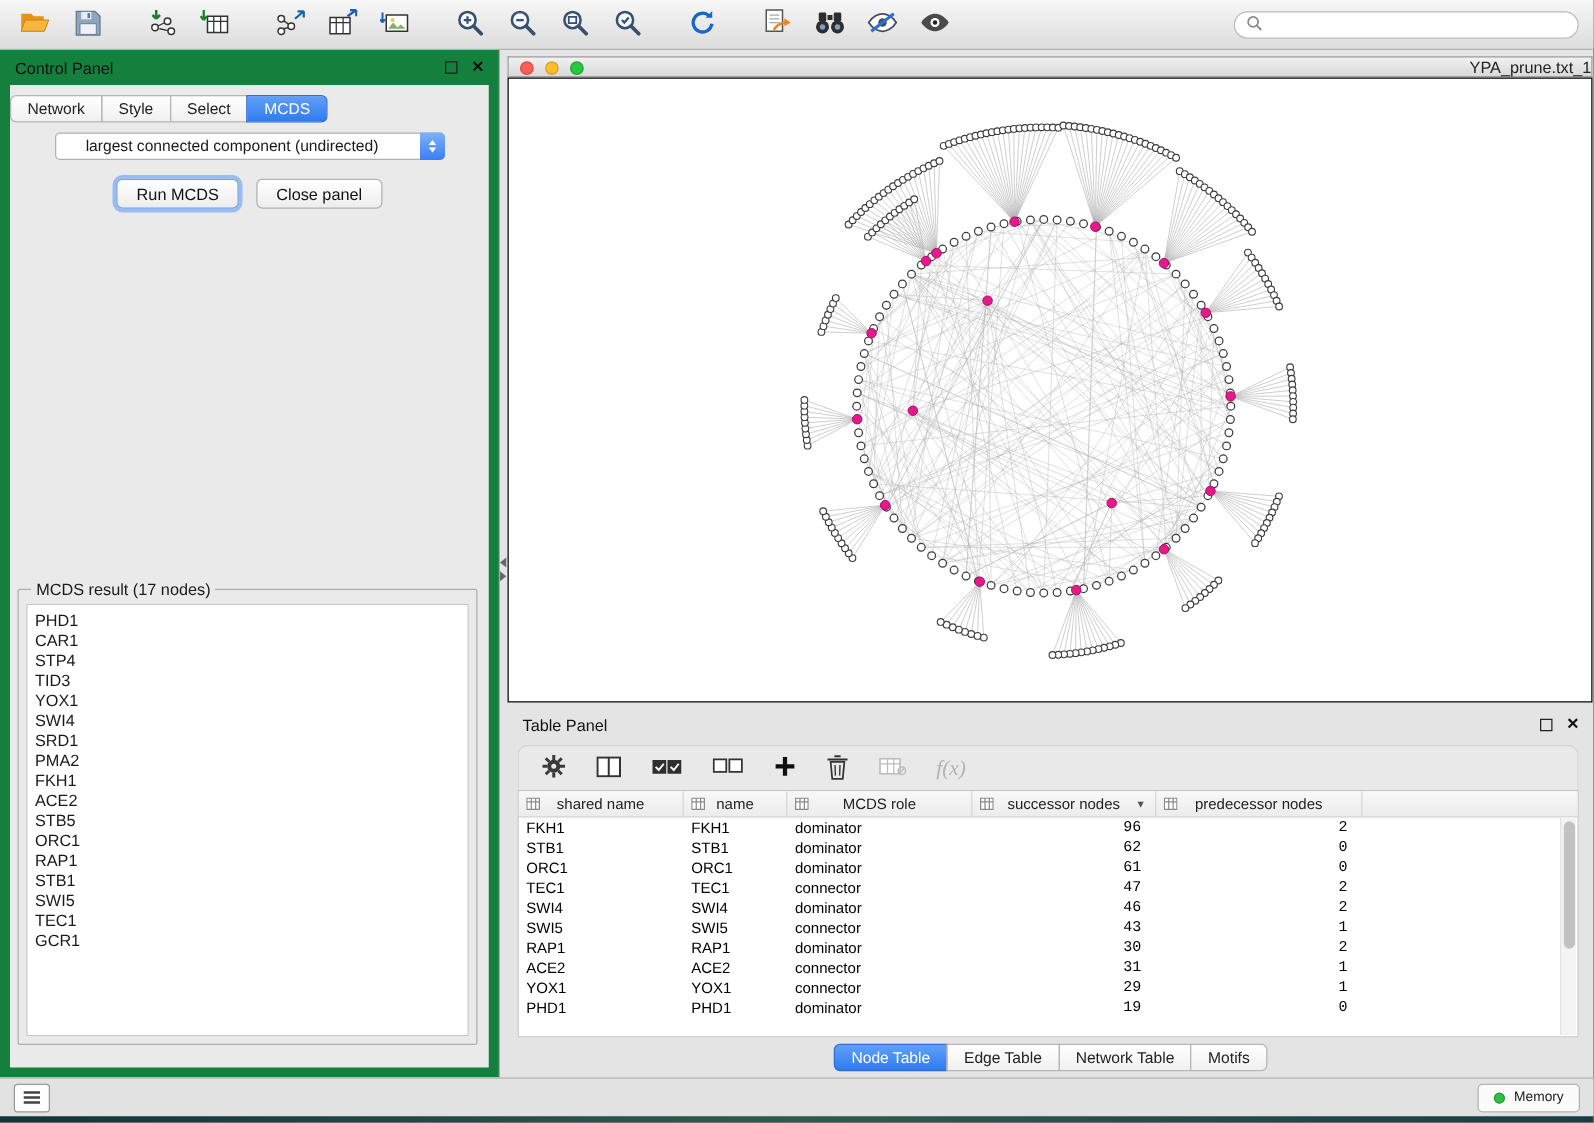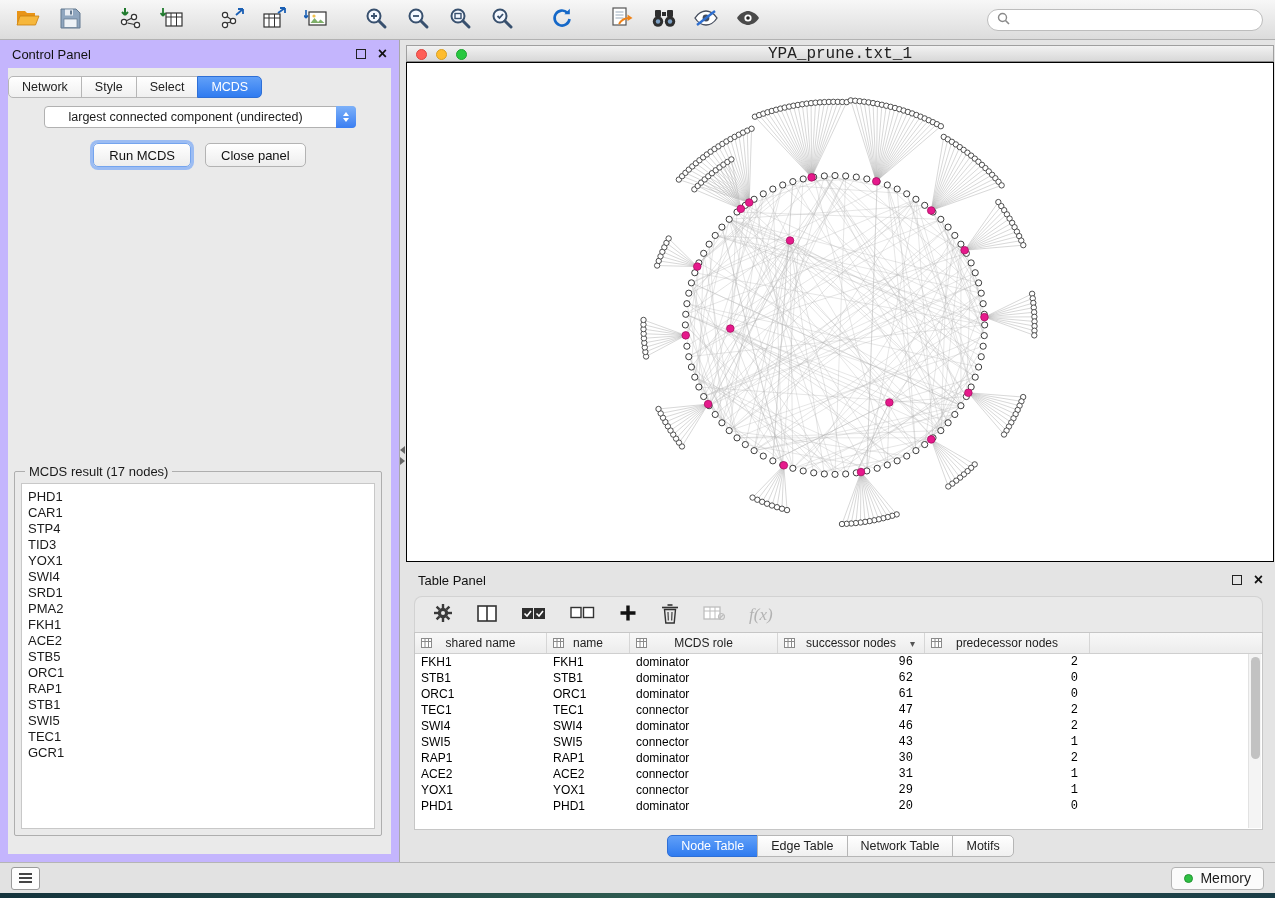--- a/index.html
+++ b/index.html
@@ -18,21 +18,21 @@
   .panel-titlebar{height:28px;display:flex;align-items:center;padding:0 12px;font-size:13px;color:#111;}
   .pt-buttons{margin-left:auto;display:flex;gap:12px;align-items:center;}
   .float-glyph{width:8px;height:8px;border:1.5px solid #222;display:inline-block;}
   .close-glyph{font-size:16px;font-weight:bold;color:#111;line-height:12px;}
   .seg-tab{padding:3px 13px;background:linear-gradient(#ffffff,#f0f0f0);border:1px solid #b6b6b6;margin-left:-1px;
     font-size:12.5px;color:#222;cursor:default;}
   .seg-tab:first-child{border-radius:5px 0 0 5px;margin-left:0;}
   .seg-tab:last-child{border-radius:0 5px 5px 0;}
   .seg-tab.active{background:linear-gradient(#61a0f8,#2f7bf0);border-color:#2e6fd6;color:#fff;}
   
-  .control-panel{position:absolute;top:40px;left:0;width:400px;bottom:36px;background:#c4b5fd;
+  .control-panel{position:absolute;top:40px;left:0;width:400px;bottom:36px;background:#15803d;
     border-right:1px solid #a8a8a8;box-sizing:border-box;}
   .cp-inner{position:absolute;top:28px;left:8px;right:8px;bottom:8px;background:#eaeaea;}
   #cp-tabs{display:flex;justify-content:flex-start;margin-top:8px;}
   .opt-label{text-align:center;margin-top:20px;font-size:13px;}
   .select-box{width:312px;margin:8px auto 0;height:22px;background:#fff;border:1px solid #b1b1b1;border-radius:4px;
     display:flex;align-items:center;box-sizing:border-box;}
   .select-text{flex:1;padding:0 24px;font-size:12.5px;white-space:nowrap;overflow:hidden;}
   .select-cap{width:20px;align-self:stretch;margin:-1px -1px -1px 0;border-radius:0 4px 4px 0;
     background:linear-gradient(#7db1f9,#3a7ef2);display:flex;flex-direction:column;align-items:center;justify-content:center;gap:2px;}
   .tri-up{width:0;height:0;border:3.5px solid transparent;border-bottom:4.5px solid #fff;border-top:none;}
@@ -53,21 +53,21 @@
   .sa-right{width:0;height:0;border:4px solid transparent;border-left:5px solid #666;border-right:none;}
   
   .network-window{position:absolute;left:406px;top:45px;right:1px;height:517px;}
   .nw-titlebar{height:17px;background:linear-gradient(#f2f2f2,#d8d8d8);border:1px solid #9f9f9f;border-bottom:1px solid #8a8a8a;
     box-sizing:border-box;position:relative;display:flex;align-items:center;}
   .lights{position:absolute;left:9px;top:3px;display:flex;gap:9px;}
   .light{width:11px;height:11px;border-radius:50%;box-sizing:border-box;}
   .light.red{background:#ff5f57;border:1px solid #dd4640;}
   .light.yellow{background:#febc2e;border:1px solid #d8a023;}
   .light.green{background:#28c840;border:1px solid #1fa332;}
-  .nw-title{width:100%;text-align:center;font-size:16px;color:#222;font-family:Liberation Mono, monospace;}
+  .nw-title{width:100%;text-align:right;font-size:13px;color:#222;}
   .nw-canvas{position:absolute;top:17px;left:0;right:0;bottom:0;background:#fff;border:1px solid #000;box-sizing:border-box;}
   .nw-canvas svg{display:block;width:100%;height:100%;}
   
   .table-panel{position:absolute;left:406px;top:566px;right:0;bottom:36px;}
   .tp-toolbar{position:absolute;left:8px;right:12px;top:30px;height:36px;background:#e9e9e9;
     border:1px solid #d2d2d2;border-bottom:none;border-radius:8px 8px 0 0;box-sizing:border-box;
     display:flex;align-items:center;gap:24px;padding:0 18px;}
   .fx-label{font-family:"Liberation Serif",serif;font-style:italic;color:#b2b2b2;font-size:17px;}
   .tp-table{position:absolute;left:8px;right:12px;top:66px;bottom:32px;background:#fff;border:1px solid #c6c6c6;
     box-sizing:border-box;overflow:hidden;}
@@ -83,21 +83,21 @@
   .tp-scrollbar{position:absolute;right:1px;top:21px;bottom:1px;width:12px;background:#f4f4f4;border-left:1px solid #e2e2e2;}
   .tp-thumb{position:absolute;left:1.5px;top:3px;width:9px;height:102px;background:#c2c2c2;border-radius:5px;}
   #tp-tabs{position:absolute;left:0;right:0;bottom:5px;display:flex;justify-content:center;}
   
   .status-bar{position:absolute;left:0;right:0;bottom:5px;height:31px;background:#e2e2e2;border-top:1px solid #b5b5b5;
     display:flex;align-items:center;padding:0 11px;box-sizing:border-box;}
   .list-btn{width:27px;height:21px;border:1px solid #9a9a9a;background:#fdfdfd;border-radius:3px;
     display:flex;align-items:center;justify-content:center;}
   .list-glyph{width:13px;height:2px;background:#444;box-shadow:0 4px 0 #444,0 8px 0 #444;margin-bottom:8px;}
   .memory-btn{margin-left:auto;display:flex;align-items:center;gap:7px;background:#fbfbfb;border:1px solid #b3b3b3;
-    border-radius:4px;height:21px;padding:0 12px;font-size:14px;}
+    border-radius:4px;height:21px;padding:0 12px;font-size:11px;}
   .mem-dot{width:9px;height:9px;border-radius:50%;background:#2fc043;border:1px solid #229533;box-sizing:border-box;}
   .wallpaper{position:absolute;left:0;right:0;bottom:0;height:5px;background:linear-gradient(90deg,#14333c,#2e5b50,#1a3c46);}
 </style>
 </head>
 <body>
 
 <div class="app">
 
   <div class="main-toolbar">
     <div class="tbg">
@@ -1168,21 +1168,21 @@
             <div class="td" style="width: 132px;">YOX1</div>
             <div class="td" style="width: 83px;">YOX1</div>
             <div class="td" style="width: 148px;">connector</div>
             <div class="td num" style="width: 147px;">29</div>
             <div class="td num" style="width: 165px;">1</div>
           </div>
           <div class="tr">
             <div class="td" style="width: 132px;">PHD1</div>
             <div class="td" style="width: 83px;">PHD1</div>
             <div class="td" style="width: 148px;">dominator</div>
-            <div class="td num" style="width: 147px;">20</div>
+            <div class="td num" style="width: 147px;">19</div>
             <div class="td num" style="width: 165px;">0</div>
           </div>
         </div>
       <div class="tp-scrollbar">
         <div class="tp-thumb"></div>
       </div>
     </div>
     <div id="tp-tabs">
         <div class="seg-tab active">Node Table</div>
         <div class="seg-tab">Edge Table</div>

